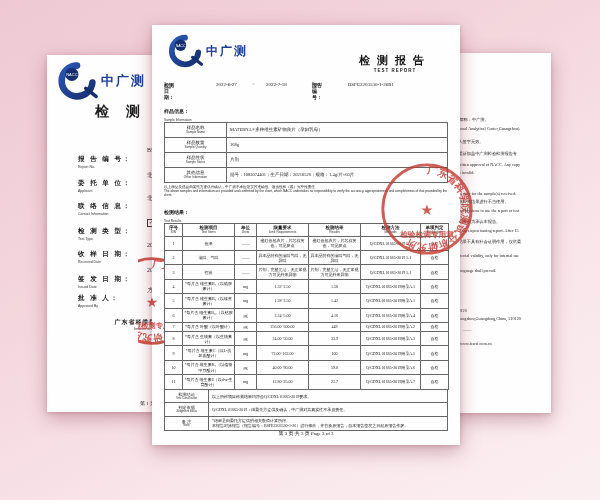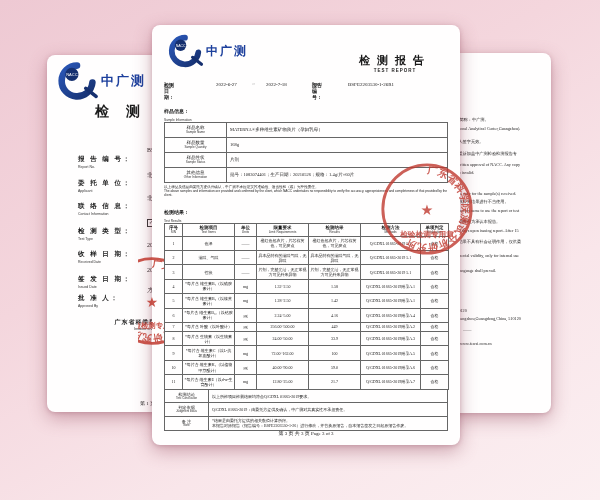--- a/index.html
+++ b/index.html
@@ -1,19 +1,19 @@
 <!DOCTYPE html>
 <html><head>
 <meta charset="utf-8">
 <style>
   html,body{margin:0;padding:0;}
   .stage{position:relative;width:600px;height:500px;overflow:hidden;
     background:linear-gradient(150deg,#eec9d3 0%,#f4d6dd 38%,#f9e6ea 70%,#fbeff1 100%);
     font-family:"Liberation Serif",serif;color:#1a1a1a;}
-  .page{position:absolute;background:#fffefe;box-shadow:0 6px 18px rgba(150,80,100,.45),0 1px 4px rgba(150,80,100,.3);border-radius:8px;}
+  .page{position:absolute;background:#fffefe;box-shadow:0 6px 18px rgba(150,80,100,.45),0 1px 4px rgba(150,80,100,.3);}
   
   .page-left{left:47px;top:55px;width:240px;height:357px;z-index:1;}
   .pl-logo{position:absolute;left:8px;top:6px;display:flex;align-items:center;}
   .pl-logo .brandname{font-family:"Liberation Sans",sans-serif;font-weight:bold;font-size:13px;letter-spacing:2px;color:#1c3f9c;margin-left:2px;}
   .pl-title{position:absolute;left:48px;top:48px;font-size:14px;font-weight:bold;letter-spacing:17px;white-space:nowrap;}
   .pl-field{position:absolute;left:31px;white-space:nowrap;}
   .pl-field .cnl{font-size:6.5px;font-weight:bold;letter-spacing:2px;}
   .pl-field .enl{display:block;font-size:3.5px;color:#333;font-family:"Liberation Sans",sans-serif;}
   .pl-field .val{position:absolute;left:69px;top:0;font-size:6px;}
   .pl-sign{font-style:italic;font-size:11px;font-family:"DejaVu Serif",serif;}

